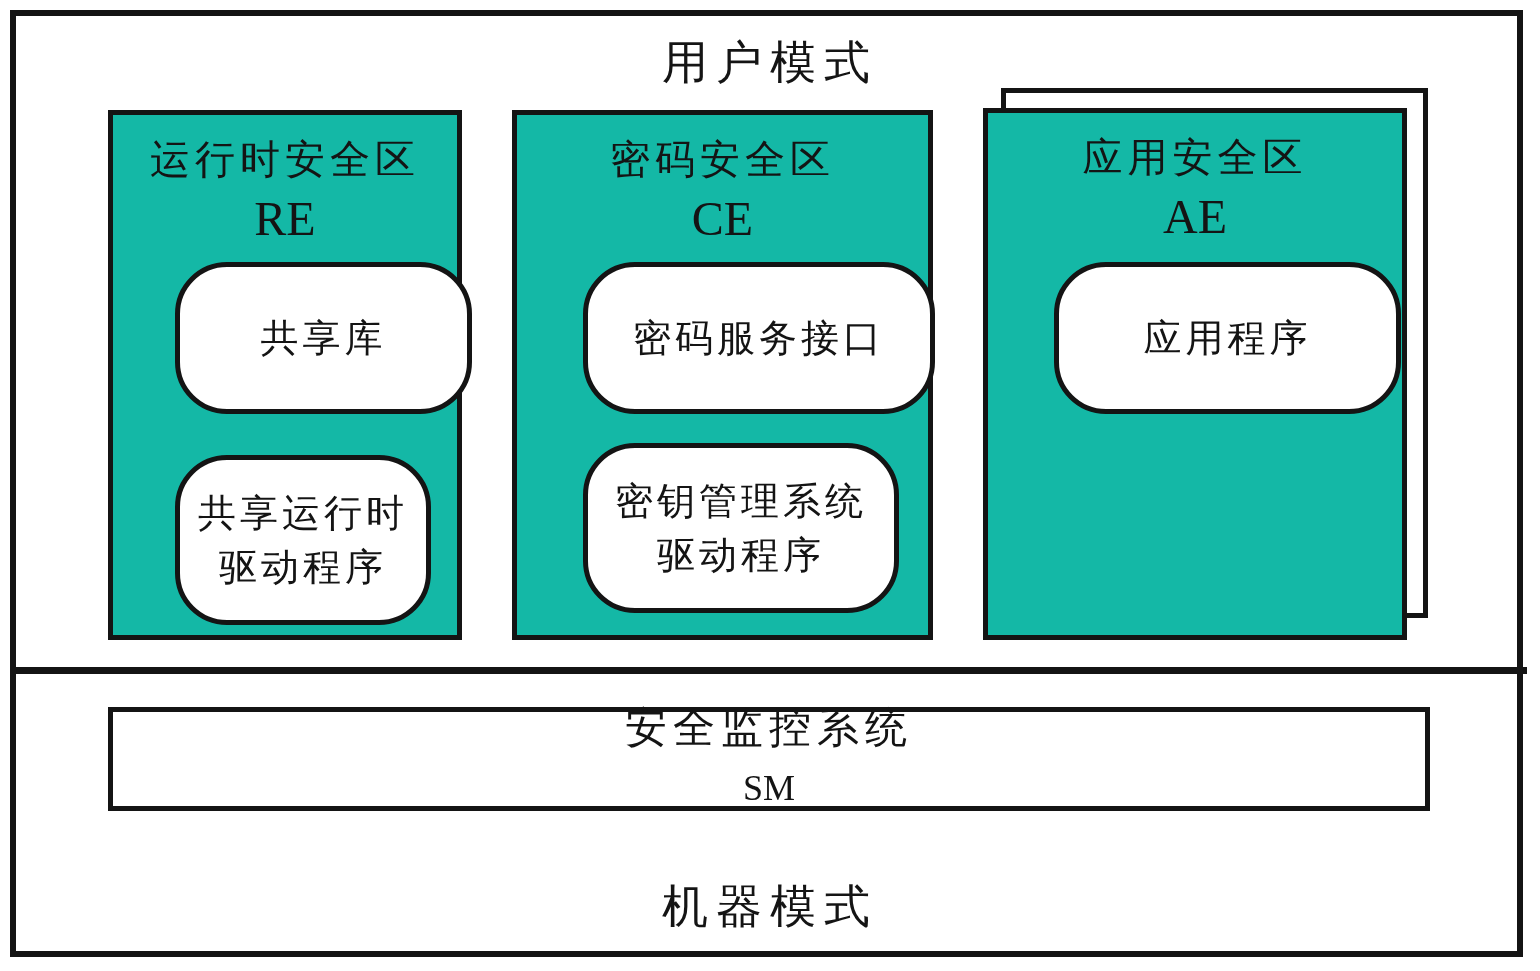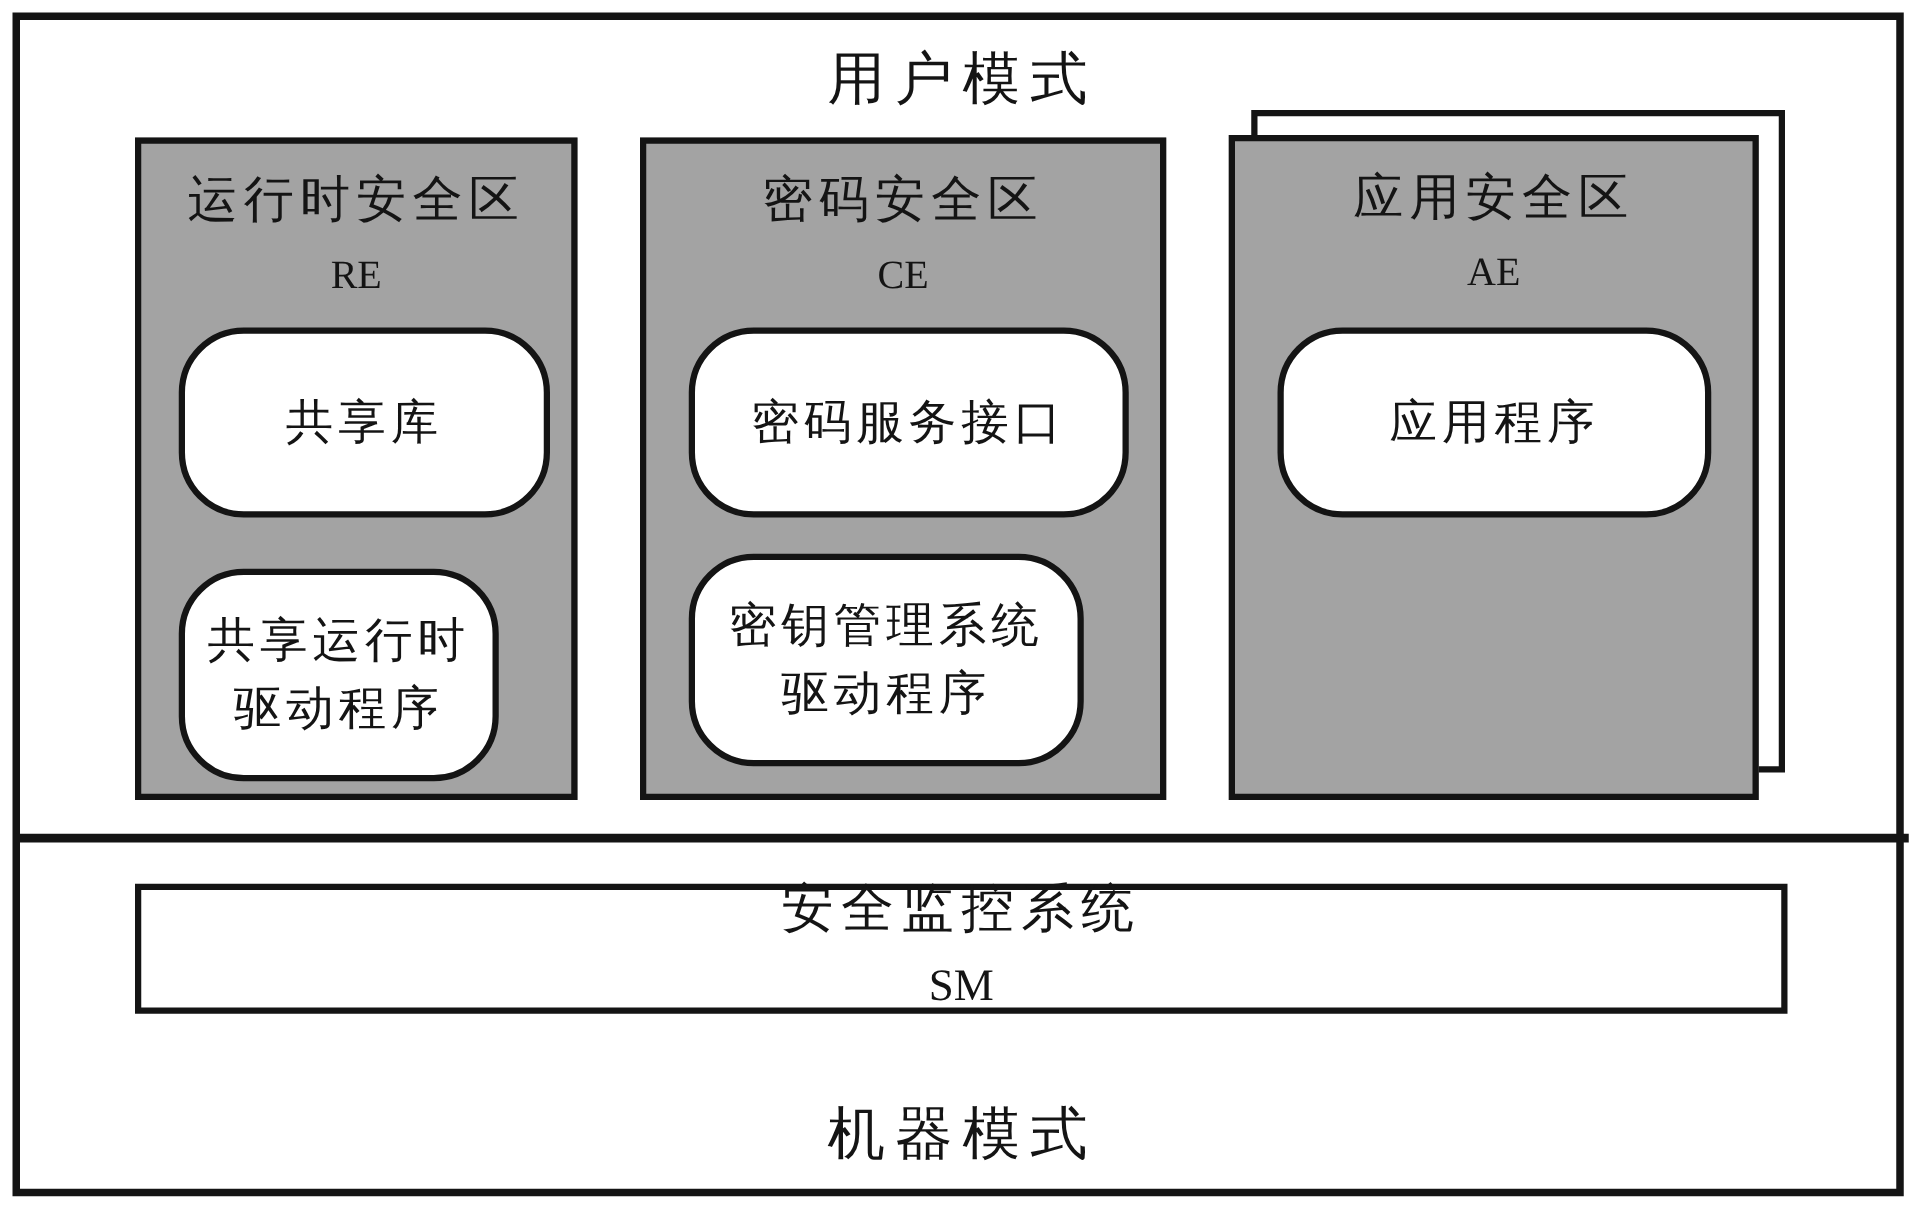--- a/index.html
+++ b/index.html
@@ -34,21 +34,21 @@
   .machine-mode-label { top: 876px; }
   .divider {
     position: absolute;
     left: 13px; top: 667px;
     width: 1514px; height: 7px;
     background: #141414;
   }
   .zone {
     position: absolute;
     border: 5px solid #141414;
-    background: #a3a3a3;
+    background: #14b8a6;
     box-sizing: border-box;
   }
   .zone-re { left: 108px; top: 110px; width: 354px; height: 530px; }
   .zone-ce { left: 512px; top: 110px; width: 421px; height: 530px; }
   .zone-ae { left: 983px; top: 108px; width: 424px; height: 532px; z-index: 2; }
   .zone-ae-shadow {
     position: absolute;
     left: 1001px; top: 88px;
     width: 427px; height: 530px;
     border: 5px solid #141414;
@@ -61,34 +61,35 @@
     text-align: center;
   }
   .zone-title .zh {
     display: block;
     font-size: 40px;
     letter-spacing: 5px;
     line-height: 58px;
   }
   .zone-title .abbr {
     display: block;
-    font-size: 32px;
+    font-size: 48px;
     line-height: 60px;
   }
   .rbox {
     position: absolute;
     border: 5px solid #141414;
     border-radius: 52px;
     box-sizing: border-box;
     display: flex;
     flex-direction: column;
     align-items: center;
     justify-content: center;
     text-align: center;
     background: #ffffff;
+    margin-left: 32px;
   }
   .rbox .line {
     display: block;
     font-size: 38px;
     letter-spacing: 4px;
     line-height: 54px;
     white-space: nowrap;
   }
   
   .re-box1 { left: 30px; top: 147px; width: 297px; height: 152px; }

